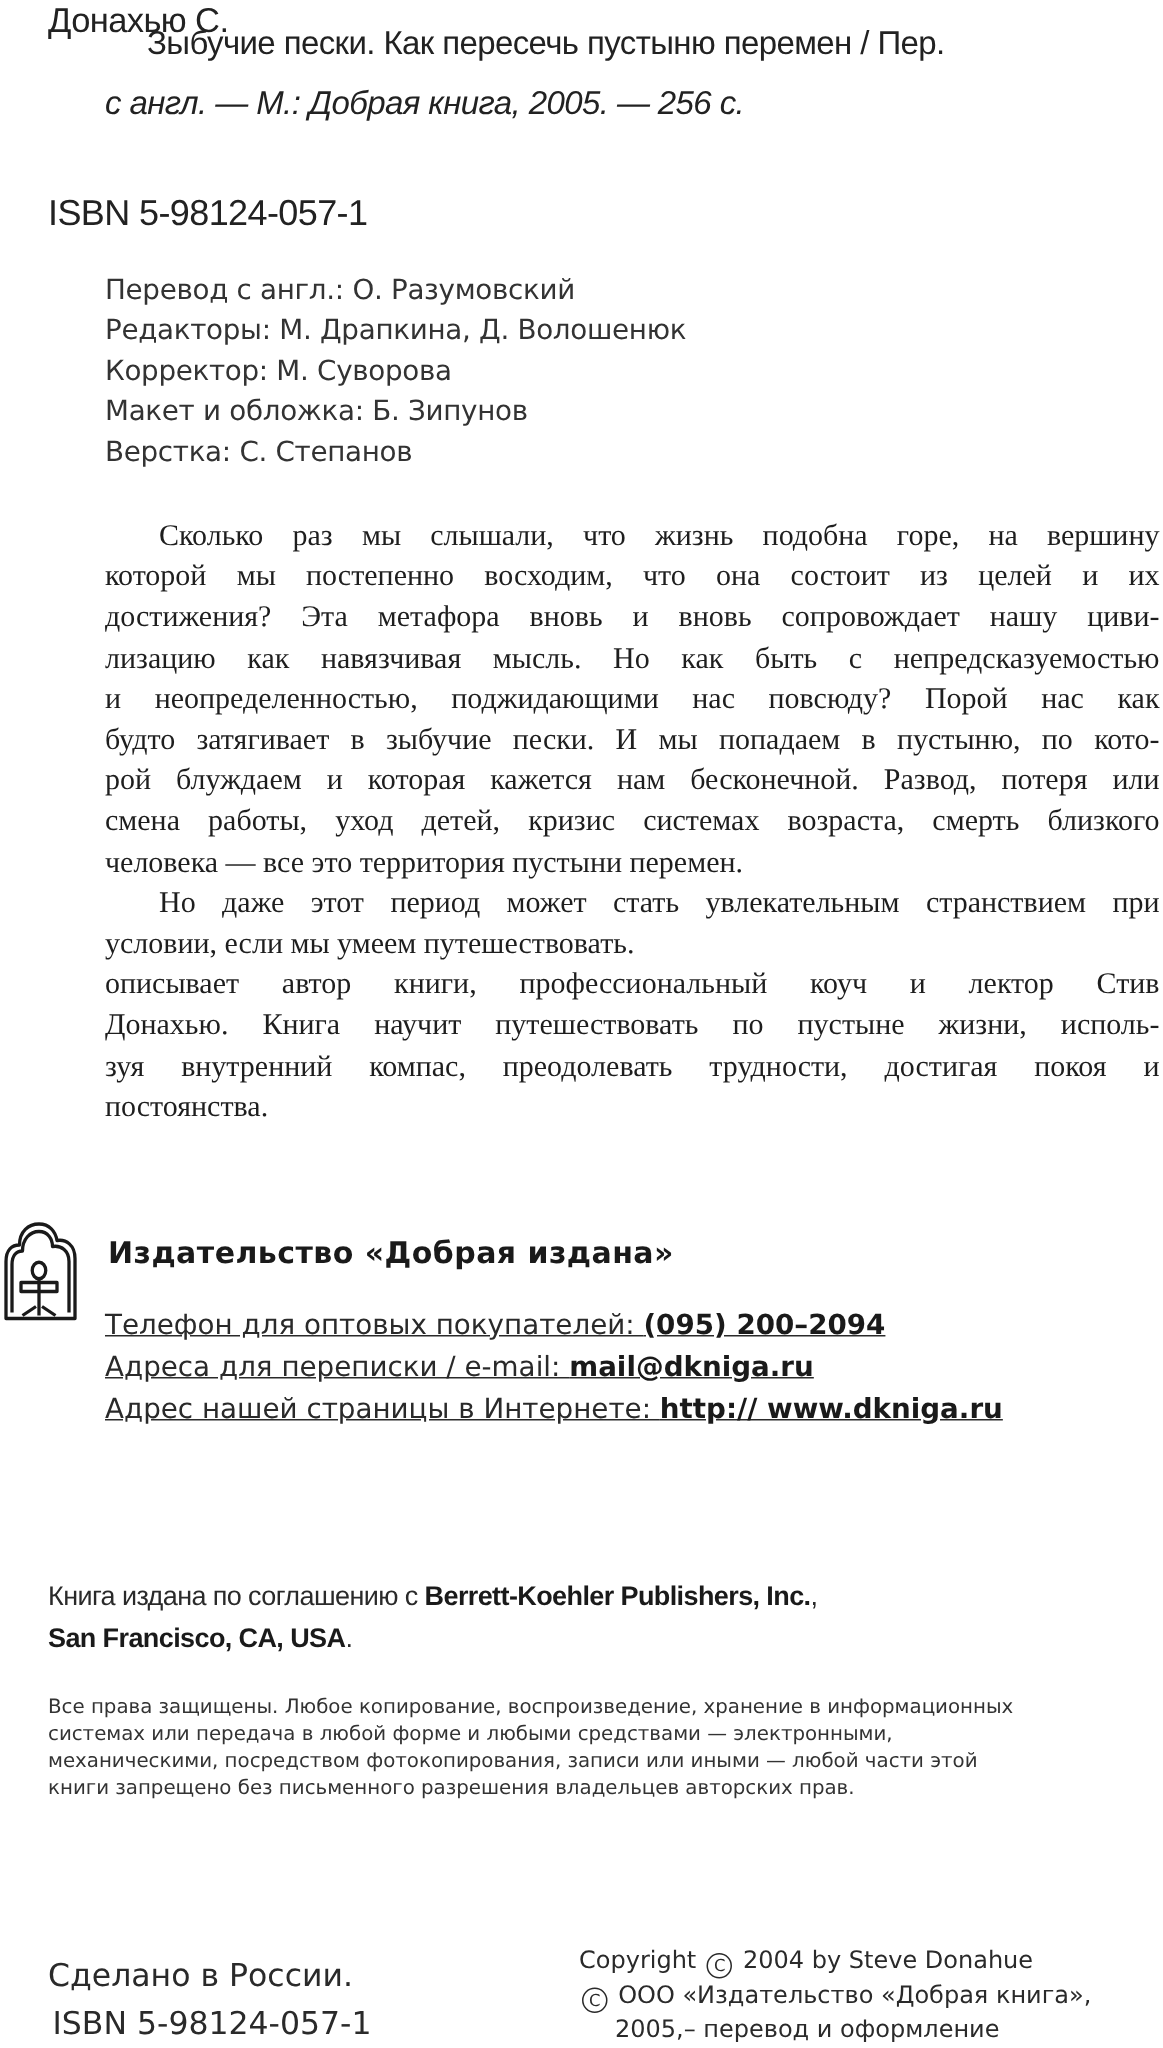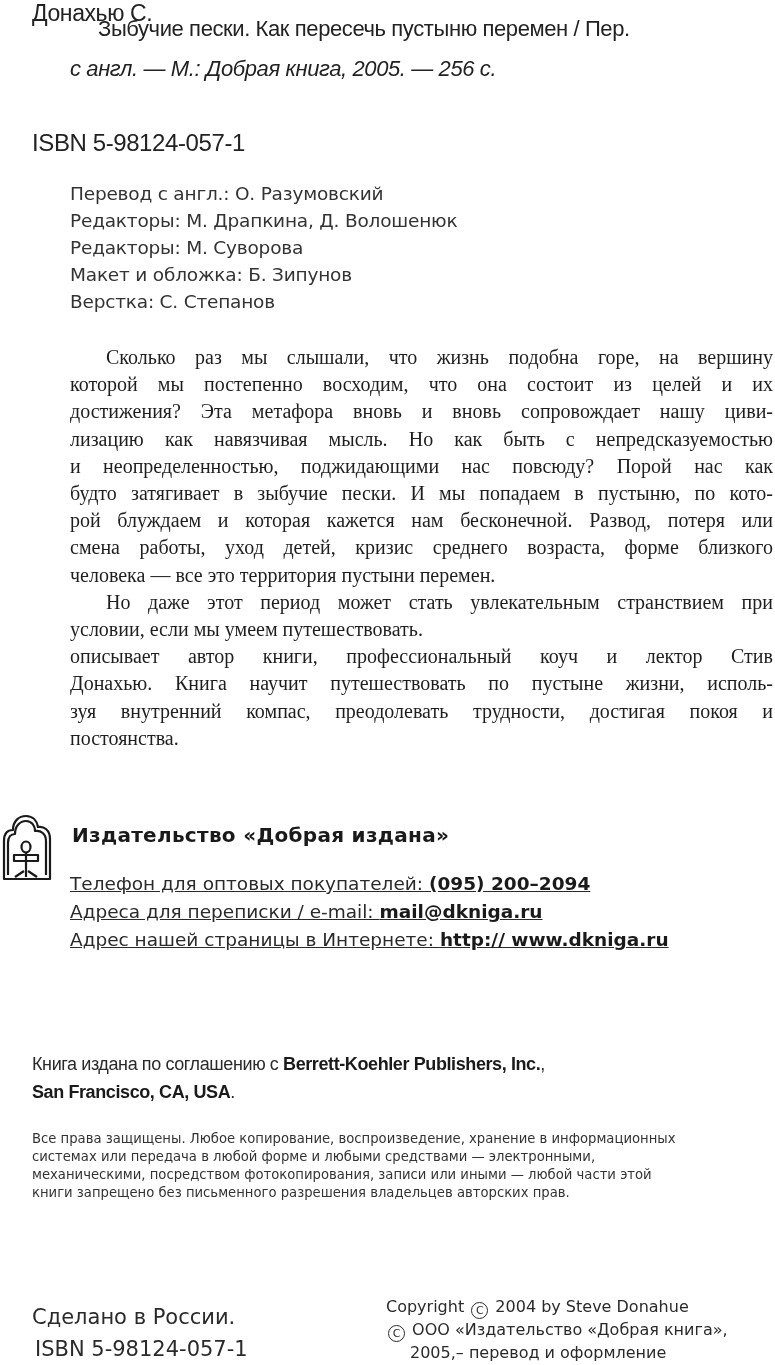--- a/index.html
+++ b/index.html
@@ -56,35 +56,35 @@
 <body>
 
 <div class="abs author sans-cond">Донахью С.</div>
 <div class="abs bib-line sans-cond" style="top:14px;margin-left:28px;">Зыбучие пески. Как пересечь пустыню перемен / Пер.</div>
 <div class="abs bib-line sans-cond" style="top:54px;font-style:italic;">с англ. — М.:  Добрая книга, 2005. —  256 с.</div>
 <div class="abs isbn-top sans-cond">ISBN 5-98124-057-1</div>
 
 <div class="abs credits sans">
   <div>Перевод с англ.: О. Разумовский</div>
   <div>Редакторы: М. Драпкина, Д. Волошенюк</div>
-  <div>Редакторы: М. Суворова</div>
+  <div>Корректор: М. Суворова</div>
   <div>Макет и обложка: Б. Зипунов</div>
   <div>Верстка: С. Степанов</div>
 </div>
 
 <div class="abs annot serif">
   <p>
     <span class="ln" style="padding-left:36px;">Сколько раз мы слышали, что жизнь подобна горе, на вершину</span>
     <span class="ln">которой мы постепенно восходим, что она состоит из целей и их</span>
     <span class="ln">достижения? Эта метафора вновь и вновь сопровождает нашу циви-</span>
     <span class="ln">лизацию как навязчивая мысль. Но как быть с непредсказуемостью</span>
     <span class="ln">и неопределенностью, поджидающими нас повсюду? Порой нас как</span>
     <span class="ln">будто затягивает в зыбучие пески. И мы попадаем в пустыню, по кото-</span>
     <span class="ln">рой блуждаем и которая кажется нам бесконечной. Развод, потеря или</span>
-    <span class="ln">смена работы, уход детей, кризис среднего возраста, форме близкого</span>
+    <span class="ln">смена работы, уход детей, кризис системах возраста, смерть близкого</span>
     <span class="ln last">человека — все это территория пустыни перемен.</span>
   </p>
   <p>
     <span class="ln" style="padding-left:36px;">Но даже этот период может стать увлекательным странствием при</span>
     <span class="ln last">условии, если мы умеем путешествовать.</span>
   </p>
   <p>
     <span class="ln">описывает автор книги, профессиональный коуч и лектор Стив</span>
     <span class="ln">Донахью. Книга научит путешествовать по пустыне жизни, исполь-</span>
     <span class="ln">зуя внутренний компас, преодолевать трудности, достигая покоя и</span>

